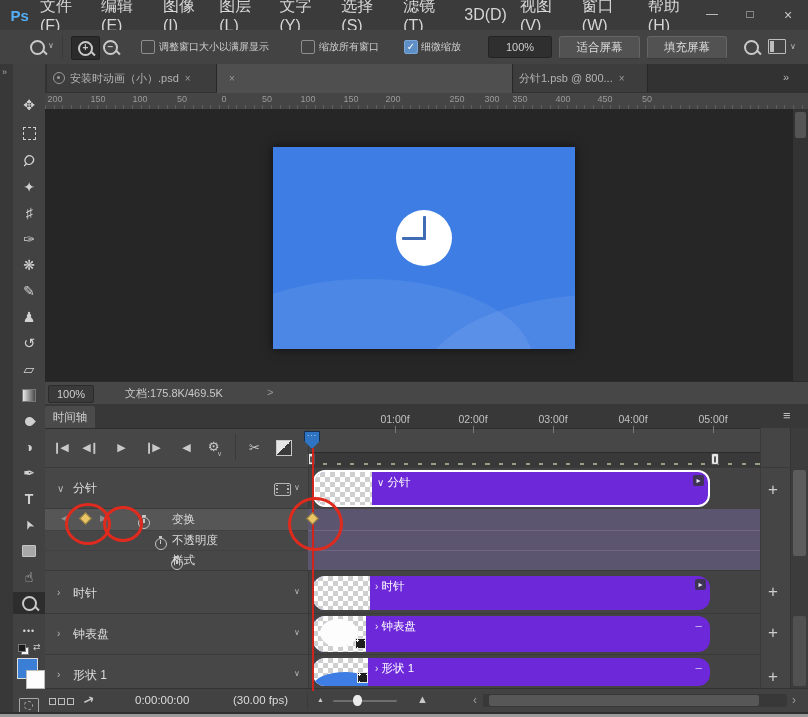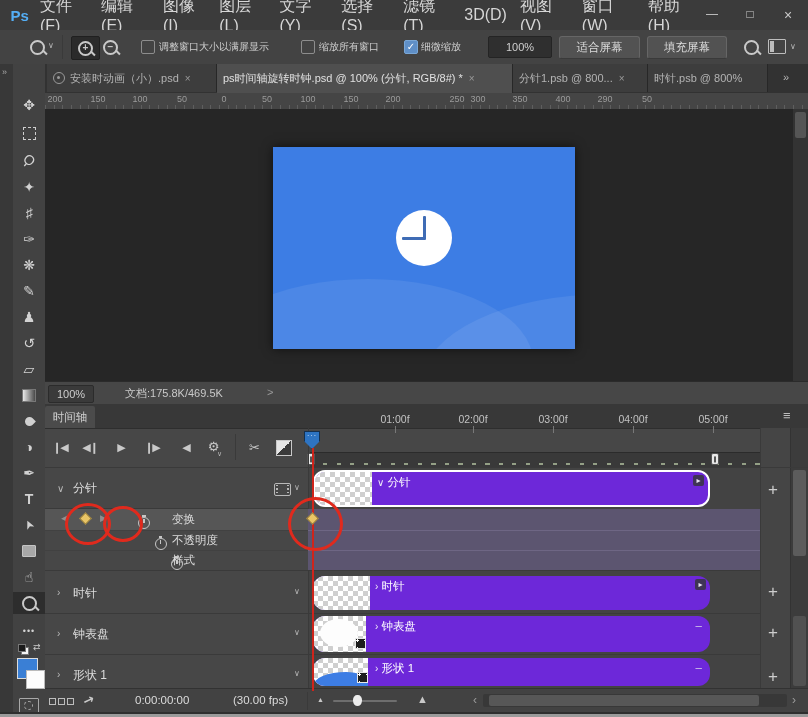--- a/index.html
+++ b/index.html
@@ -230,48 +230,44 @@
     <div class="abs qmask" style="left:6px;top:634px;"></div>
   </div>
 
   <div class="abs tabbar">
     <div class="dtab" style="left:2px;width:170px;">
       <span class="docicon"></span>
       <span style="overflow:hidden;text-overflow:ellipsis;">安装时动画（小）.psd</span>
       <span class="tabclose">×</span>
     </div>
     <div class="dtab active" style="left:172px;width:296px;">
-      <span style="overflow:hidden;text-overflow:ellipsis;">ps时间轴旋转时钟.psd @ 100% (分针, RGB/8#) *</span>
       <span class="tabclose">×</span>
     </div>
     <div class="dtab" style="left:468px;width:135px;">
       <span style="overflow:hidden;text-overflow:ellipsis;">分针1.psb @ 800...</span>
       <span class="tabclose">×</span>
-    </div>
-    <div class="dtab" style="left:603px;width:120px;">
-      <span style="overflow:hidden;text-overflow:ellipsis;">时针.psb @ 800%</span>
     </div>
     <span class="abs" style="left:738px;top:7px;color:#b5b5b5;font-size:11px;">»</span>
   </div>
 
   <div class="abs hruler">
     <span style="left:10px;">200</span>
     <span style="left:53px;">150</span>
     <span style="left:95px;">100</span>
     <span style="left:137px;">50</span>
     <span style="left:179px;">0</span>
     <span style="left:222px;">50</span>
     <span style="left:263px;">100</span>
     <span style="left:306px;">150</span>
     <span style="left:348px;">200</span>
     <span style="left:412px;">250</span>
-    <span style="left:433px;">300</span>
+    <span style="left:447px;">300</span>
     <span style="left:475px;">350</span>
     <span style="left:518px;">400</span>
-    <span style="left:560px;">290</span>
+    <span style="left:560px;">450</span>
     <span style="left:602px;">50</span>
   </div>
 
   <div class="abs canvasarea">
     <div class="canvas">
       <div class="hill" style="left:-70px;bottom:-95px;width:330px;height:165px;"></div>
       <div class="hill" style="left:150px;bottom:-120px;width:370px;height:175px;"></div>
       <div class="clock">
         <div class="hand" style="left:26.5px;top:6px;width:3px;height:24px;"></div>
         <div class="hand" style="left:6px;top:26.5px;width:23px;height:3px;"></div>

